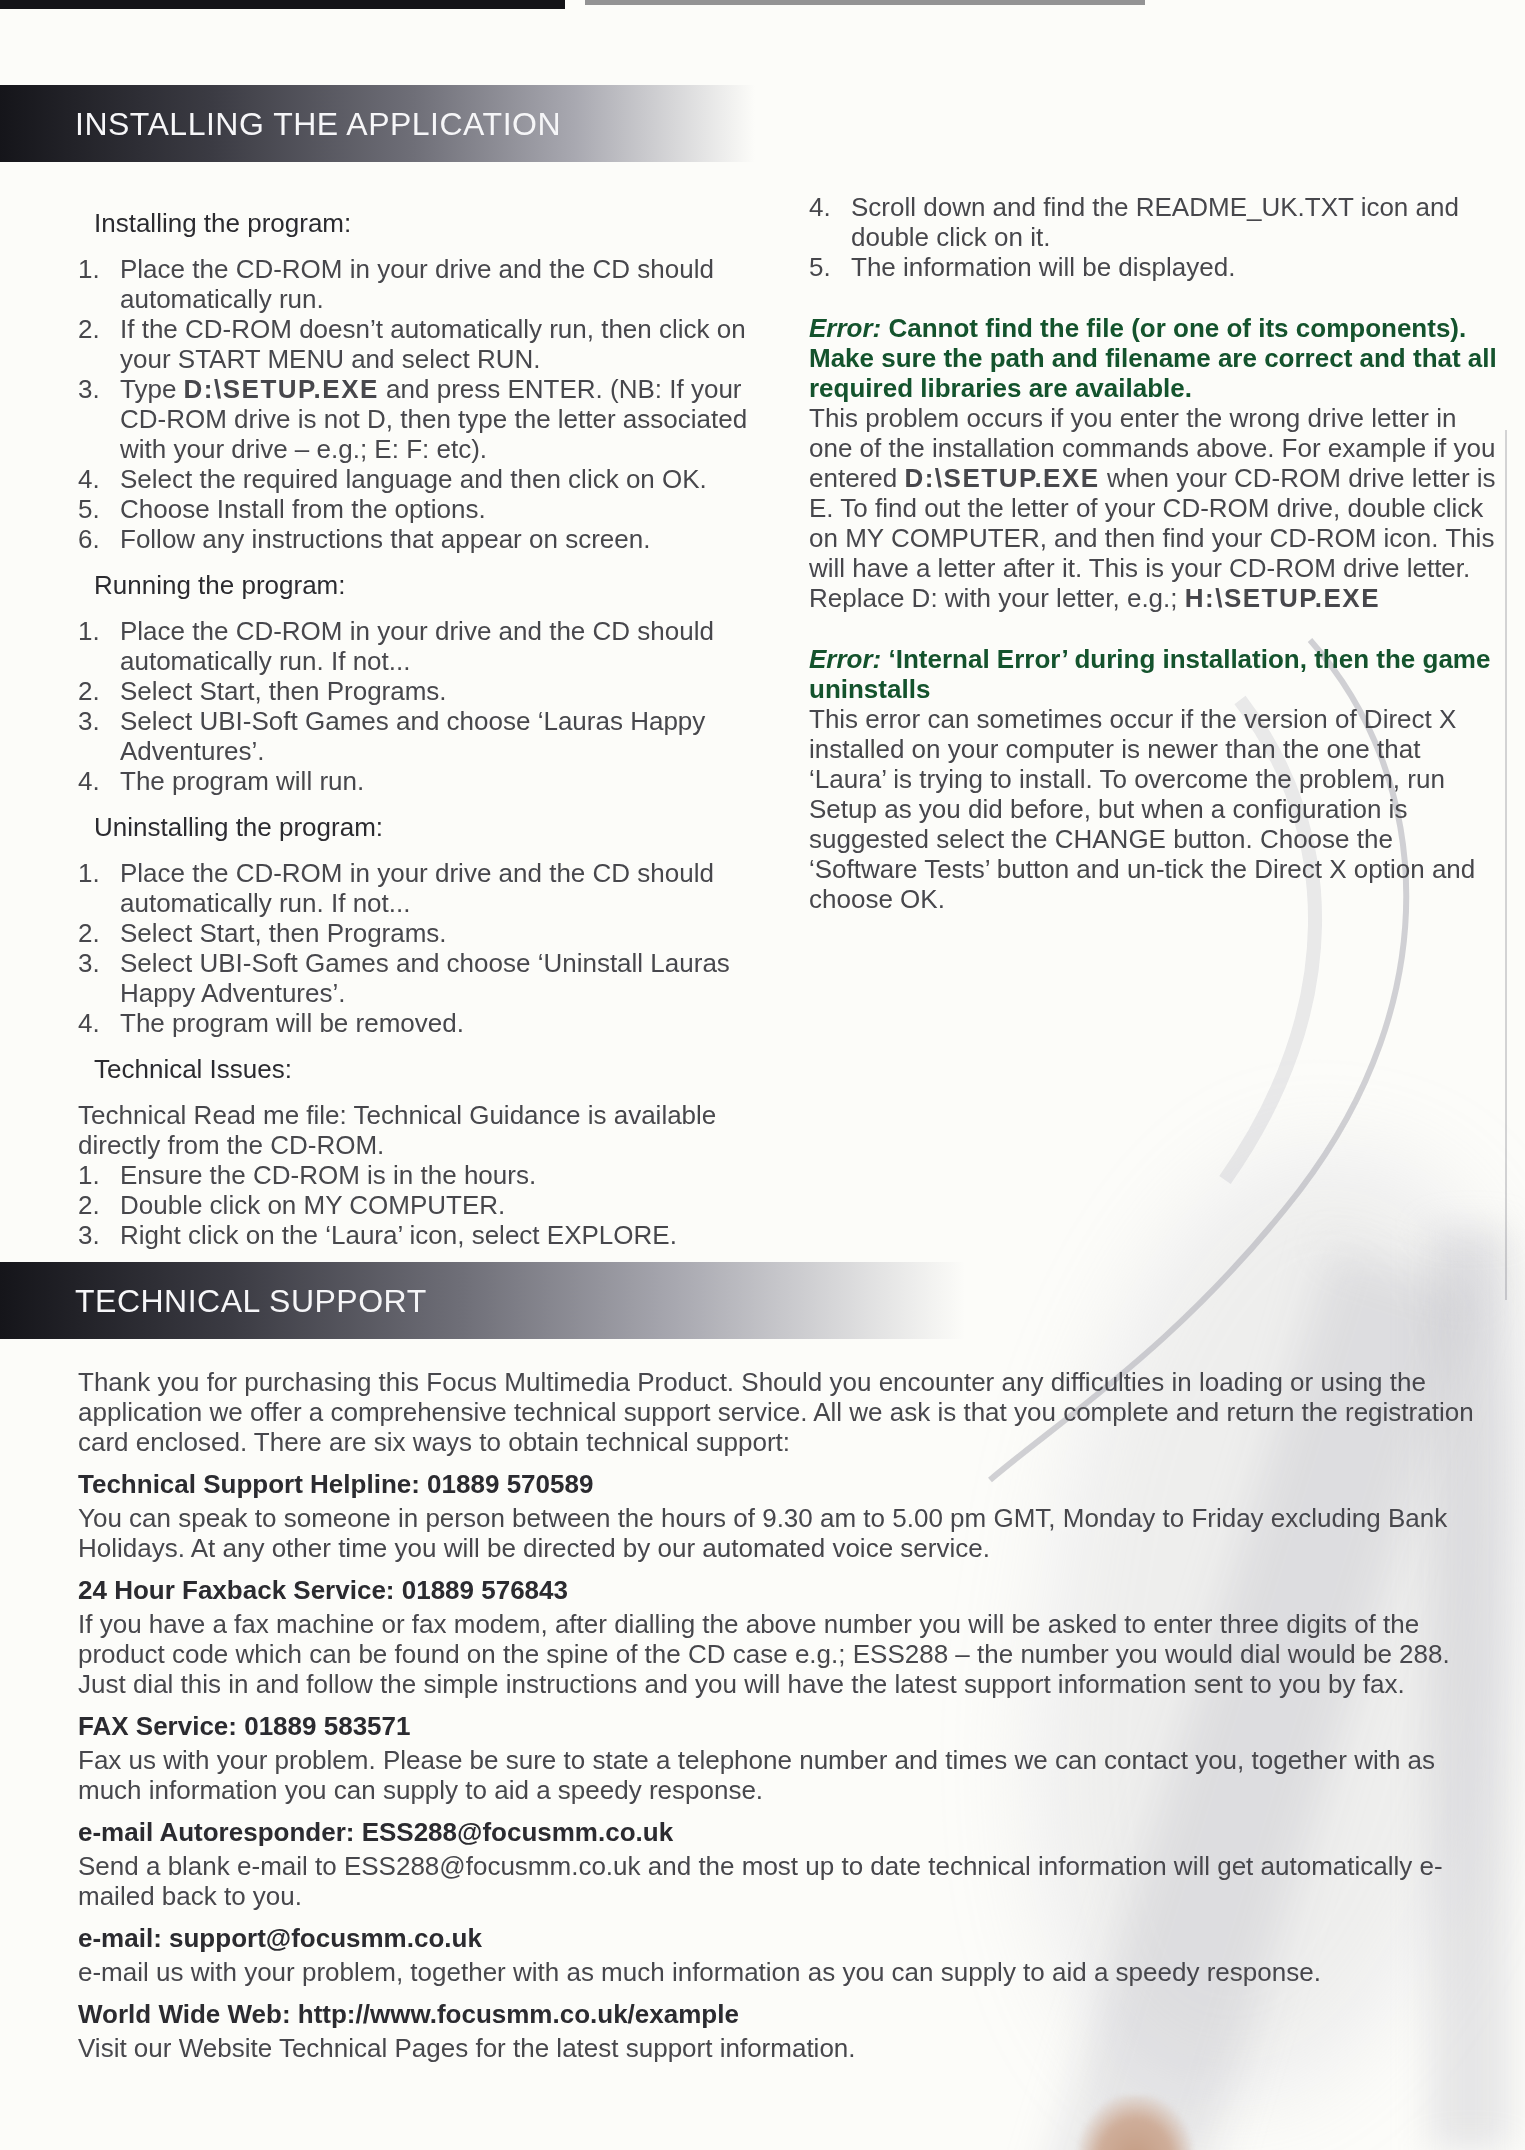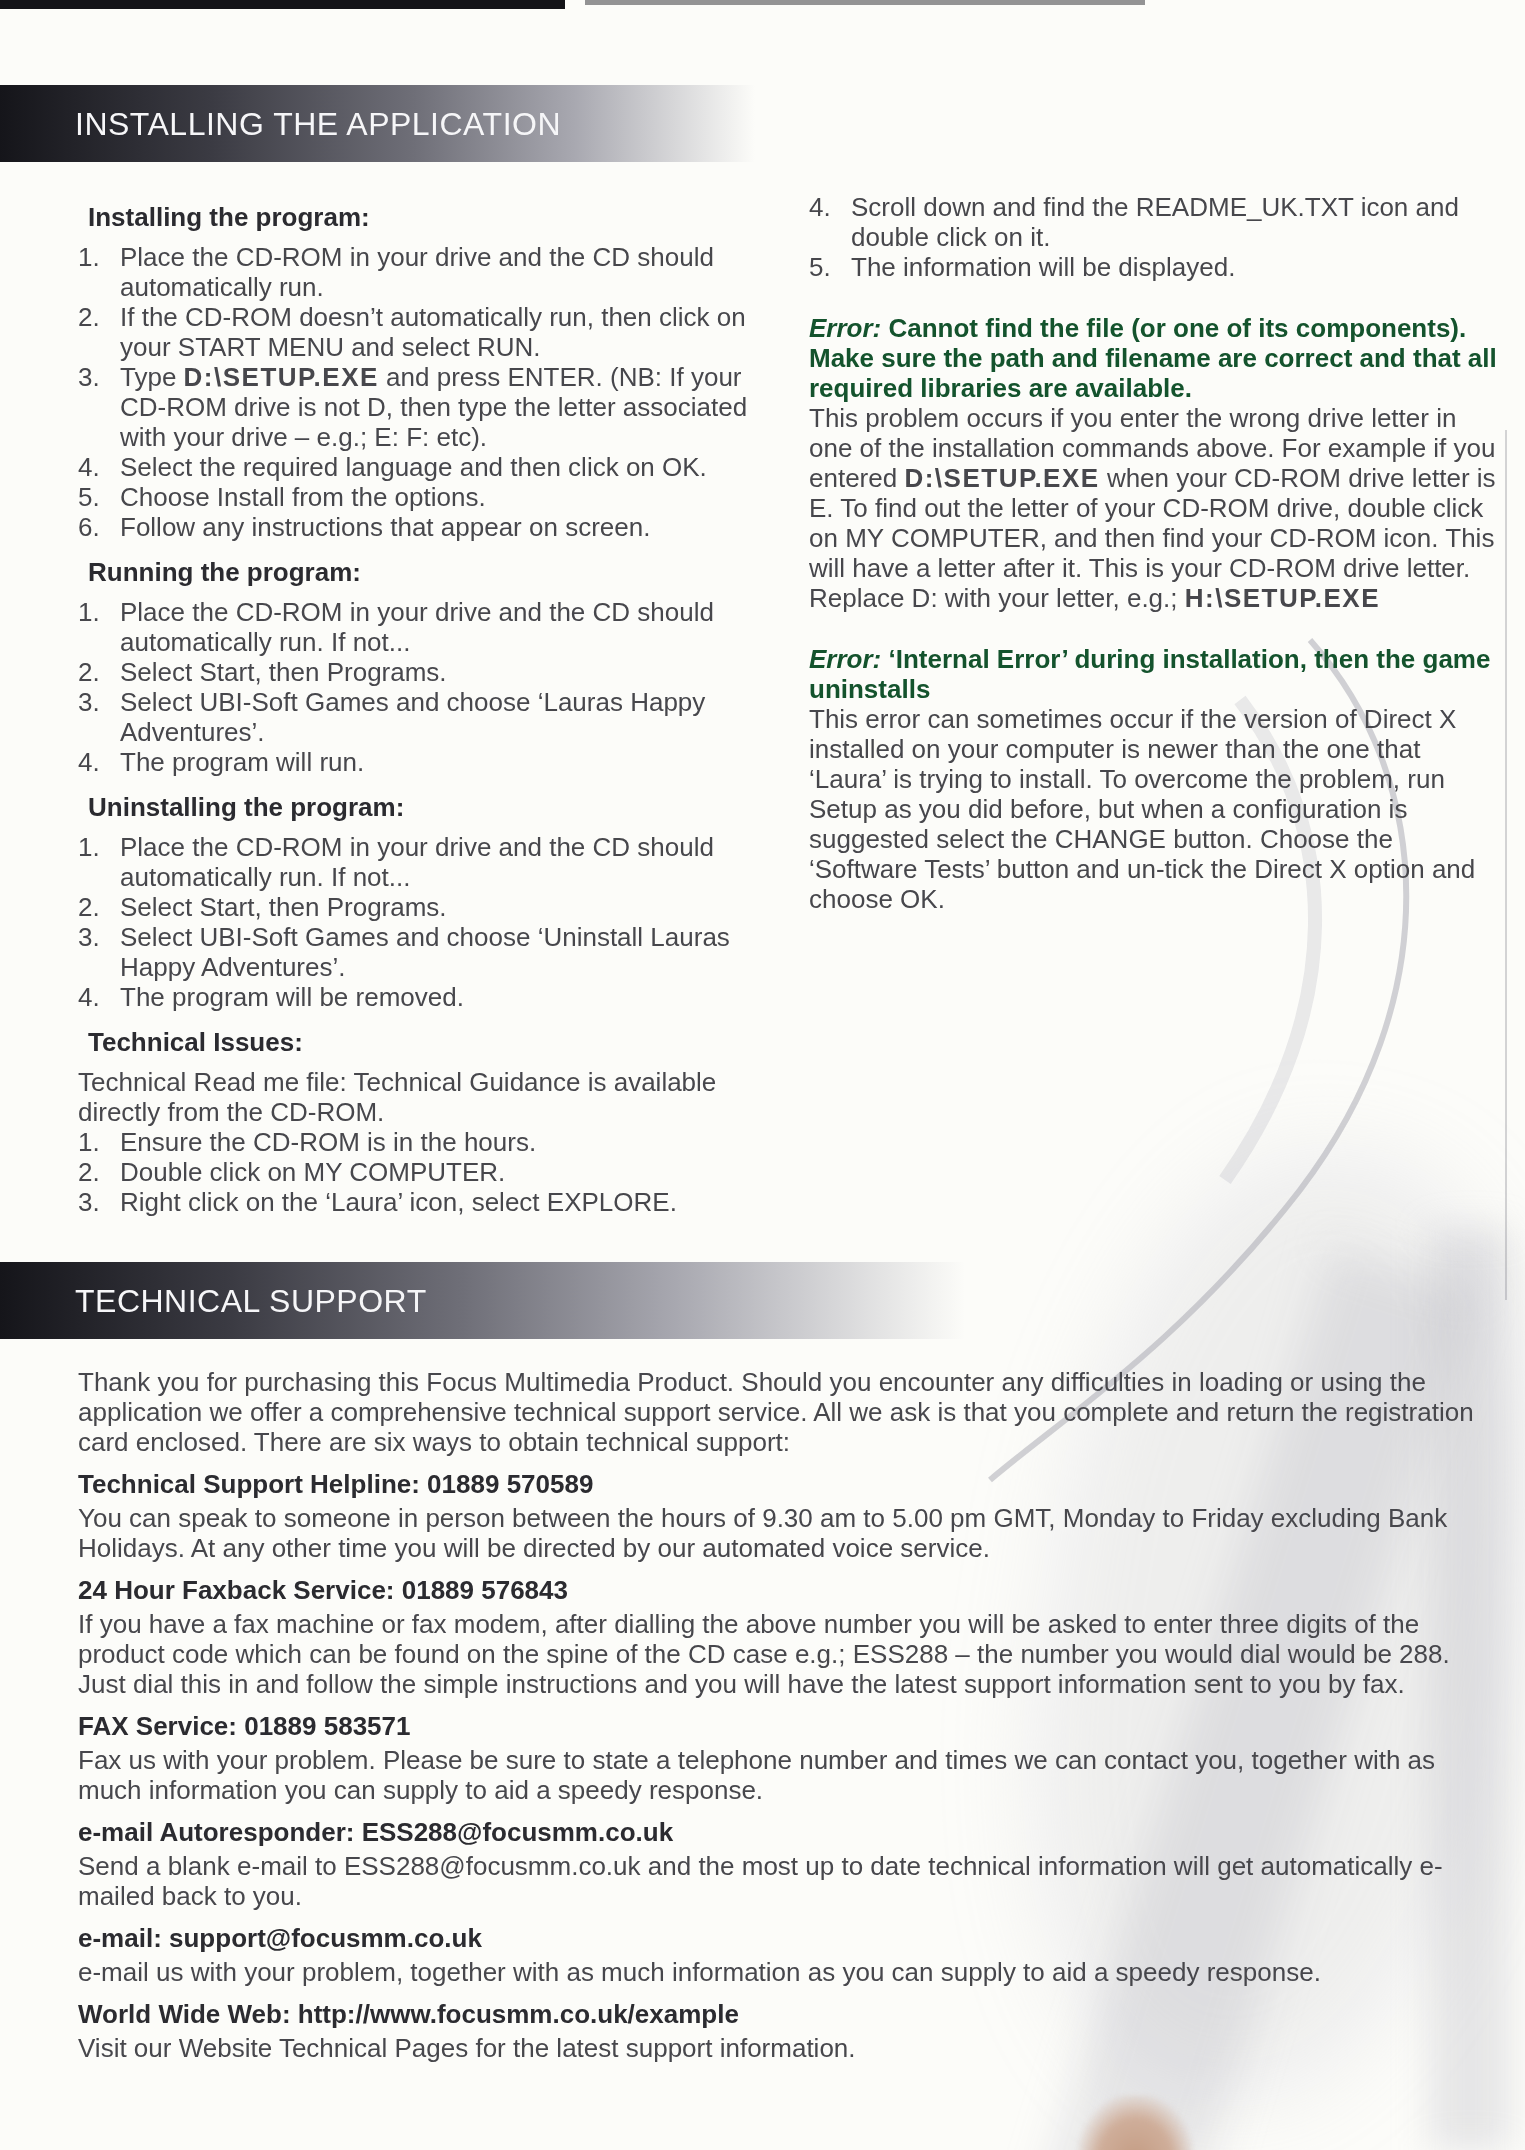--- a/index.html
+++ b/index.html
@@ -50,21 +50,21 @@
     position:absolute; left:75px; top:50%; transform:translateY(-50%);
     font-size:32px; color:#f6f6f8; letter-spacing:0.5px; white-space:nowrap;
   }
   
   .cols { position:absolute; top:192px; left:78px; width:1422px; display:flex; gap:38px; z-index:1; }
   .col  { font-size:26px; line-height:30px; }
   .col-left  { width:693px; }
   .col-right { width:691px; }
   .group { margin-top:15px; }
   .group:first-child { margin-top:0; }
-  .ghead { margin:10px; font-weight:bold; color:#2b2b30; }
+  .ghead { margin:16px; font-weight:normal; color:#2b2b30; }
   .gintro { margin:0; }
   .li { display:flex; }
   .li .n { width:42px; flex:none; }
   .li .t { flex:1; }
   .b { font-weight:bold; letter-spacing:1.5px; }
   .err { margin-top:31px; }
   .err2 { margin-top:31px; }
   .err-head { margin:0; font-weight:bold; color:#14532d; }
   .err-label { font-style:italic; }
   .err-body { margin:0; }

